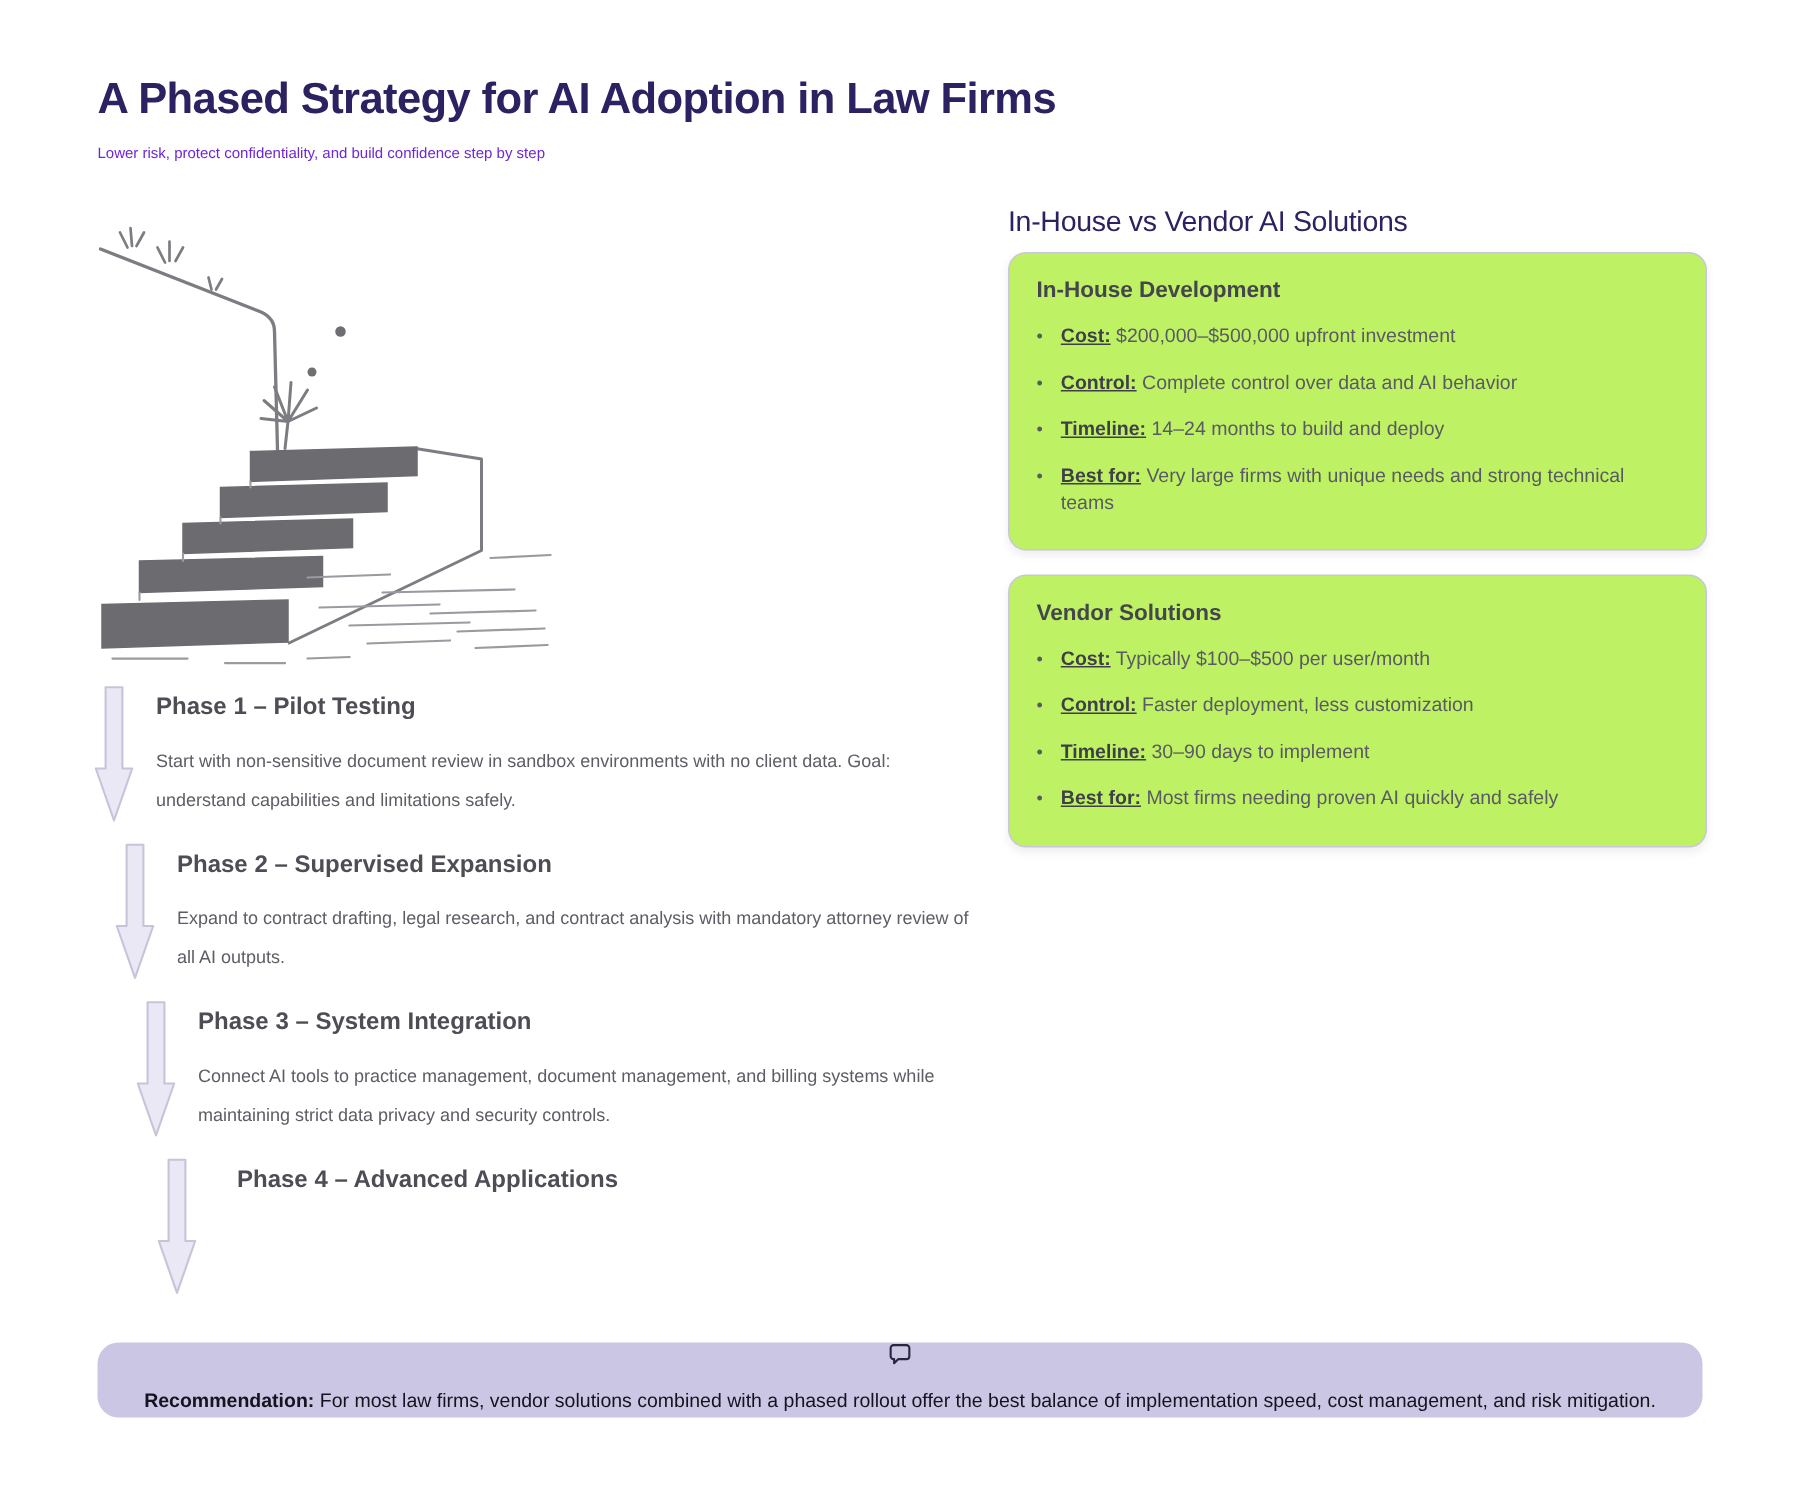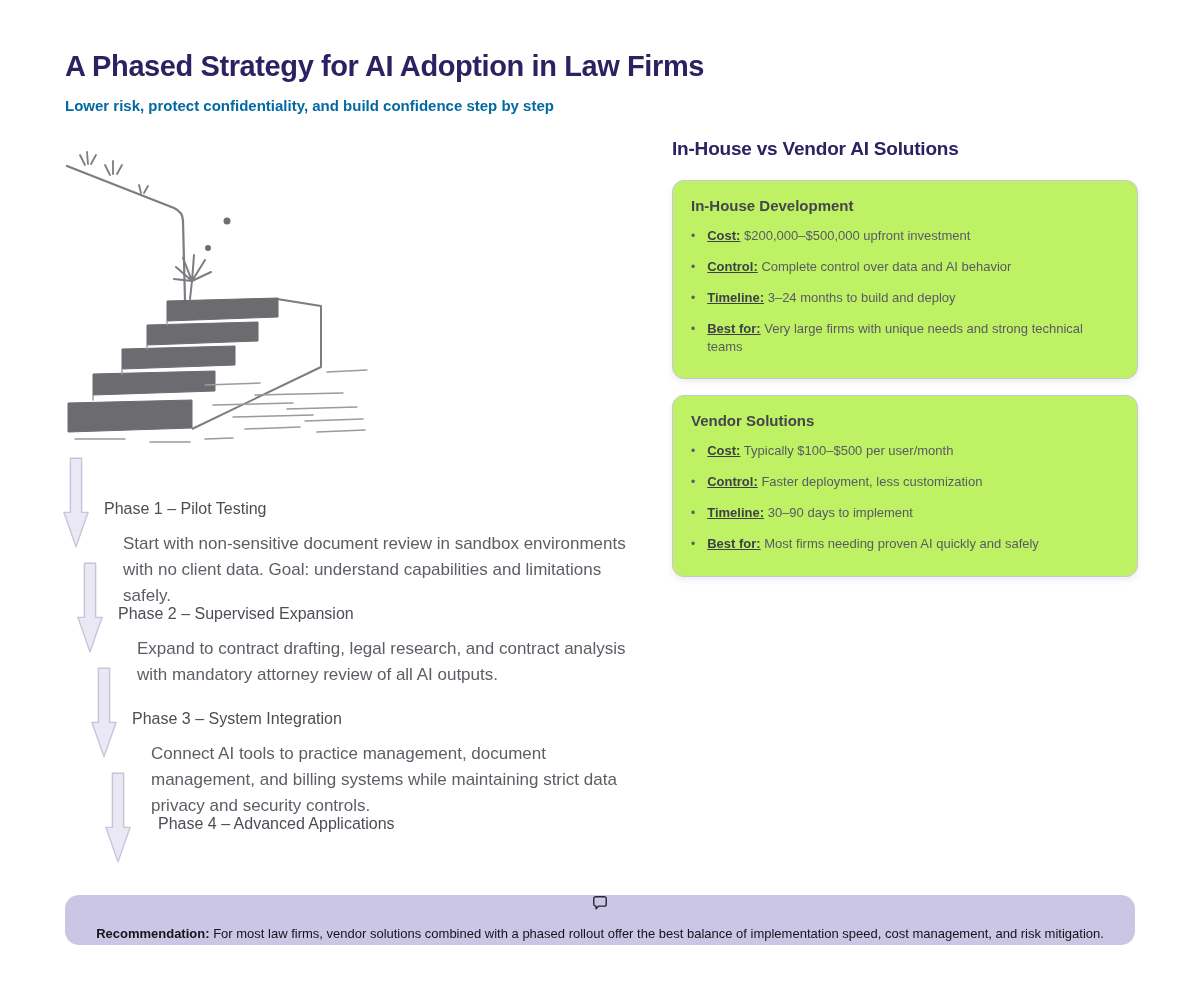--- a/index.html
+++ b/index.html
@@ -15,34 +15,34 @@
   
   .hdr { position: absolute; left: 65px; top: 50px; }
   .hdr h1 {
     font-size: 29px;
     font-weight: 800;
     letter-spacing: -0.4px;
     color: #2c2261;
   }
   .hdr .subtitle {
     margin-top: 14px;
-    font-size: 15px;
-    font-weight: 700;
-    color: #0369a1;
+    font-size: 10px;
+    font-weight: 400;
+    color: #6d28d9;
   }
   
   .stairs { position: absolute; left: 55px; top: 148px; }
   
   .compare { position: absolute; left: 672px; top: 138px; width: 466px; }
   .compare h2 {
     font-size: 19px;
-    font-weight: 700;
+    font-weight: 400;
     letter-spacing: -0.2px;
     color: #2c2261;
-    margin-bottom: 20px;
+    margin-bottom: 8px;
   }
   .card {
     background: #bef264;
     border: 1.5px solid #c9c6dc;
     border-radius: 12px;
     box-shadow: 0 3px 6px rgba(80, 75, 120, 0.10);
     padding: 16px 18px 10px 18px;
     margin-bottom: 16px;
   }
   .card-title {
@@ -61,30 +61,28 @@
     color: #5a5a64;
   }
   .card li .dot { color: #5a5a64; font-size: 12px; line-height: 1.5; }
   .card li strong { color: #3f3f47; font-weight: 700; text-decoration: underline; }
   
   .phase { position: absolute; }
   .phase .arrow { position: absolute; top: 0; left: 0; }
   .phase .ptxt { position: absolute; top: 8px; }
   .phase h3 {
     font-size: 16px;
-    font-weight: 400;
+    font-weight: 700;
     color: #4d4d56;
     margin-bottom: 13px;
-    margin-top: 37px;
   }
   .phase p {
-    font-size: 17px;
+    font-size: 12px;
     line-height: 26px;
     color: #5d5d66;
-    margin-left: 19px;
   }
   #phase1 { left: 62px; top: 455px; }
   #phase1 .ptxt { left: 42px; width: 548px; }
   #phase2 { left: 76px; top: 560px; }
   #phase2 .ptxt { left: 42px; width: 535px; }
   #phase3 { left: 90px; top: 665px; }
   #phase3 .ptxt { left: 42px; width: 505px; }
   #phase4 { left: 104px; top: 770px; }
   #phase4 .ptxt { left: 54px; width: 455px; }
   
@@ -173,21 +171,21 @@
              <span>$200,000–$500,000 upfront investment</span></p>
         </li>
         <li>
           <span class="dot">•</span>
           <p><strong>Control:</strong>
              <span>Complete control over data and AI behavior</span></p>
         </li>
         <li>
           <span class="dot">•</span>
           <p><strong>Timeline:</strong>
-             <span>3–24 months to build and deploy</span></p>
+             <span>14–24 months to build and deploy</span></p>
         </li>
         <li>
           <span class="dot">•</span>
           <p><strong>Best for:</strong>
              <span>Very large firms with unique needs and strong technical teams</span></p>
         </li>
       </ul>
     </div>
 
     <div class="card">

